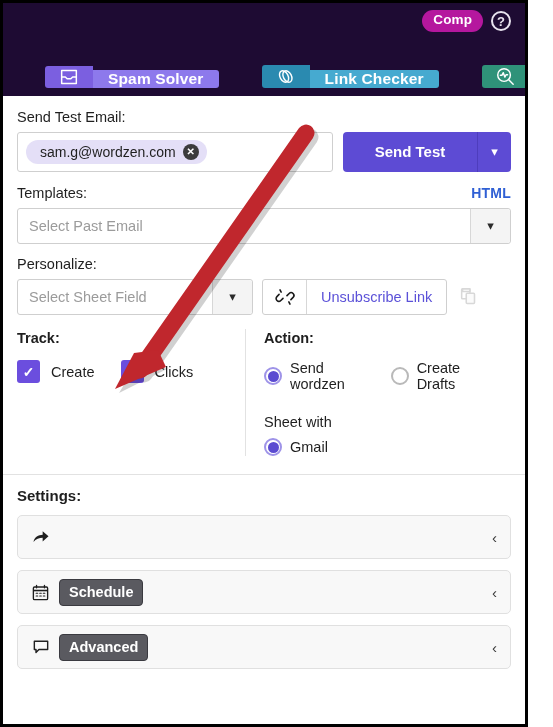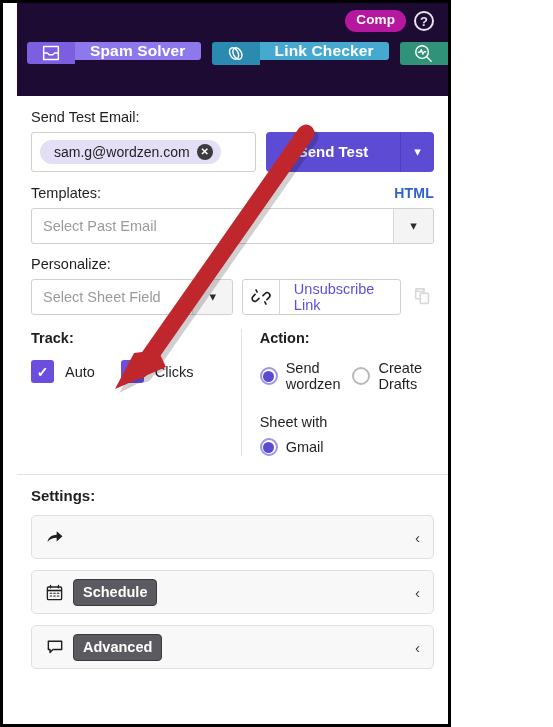--- a/index.html
+++ b/index.html
@@ -4,25 +4,24 @@
 <style>
   * { box-sizing: border-box; margin: 0; padding: 0; }
   html, body {
     width: 553px; height: 727px;
     background: #ffffff;
     font-family: "Liberation Sans", sans-serif;
     overflow: hidden;
   }
   #frame {
     position: relative;
-    width: 451px; height: 727px;
+    width: 528px; height: 727px;
     background: #ffffff;
     border: 3px solid #000000;
     overflow: hidden;
-    padding-left: 14px;
   }
 
   
   #toolbar {
     position: relative;
     background: #1e0b33;
     padding: 4px 10px 10px 10px;
     height: 93px;
   }
   #toolbar-top {
@@ -55,23 +54,24 @@
   }
 
   #tool-row {
     display: flex;
     align-items: center;
     gap: 11px;
     margin-top: 7px;
   }
   .tool-group {
     display: flex;
-    align-items: flex-start;
+    align-items: flex-end;
     height: 46px;
     border-radius: 14px;
+    margin-left: 32px;
   }
   .tool-ico {
     width: 48px;
     display: flex; align-items: center; justify-content: center;
     border-radius: 3px 0 0 3px;
   }
   .tool-lbl {
     display: flex; align-items: center; justify-content: center;
     color: #ffffff;
     font-size: 15.5px;
@@ -356,21 +356,21 @@
       </span>
     </div>
 
     <div id="mid-grid">
 
       <div id="track-col">
         <div class="field-label bold">Track:</div>
         <div style="display:flex; gap:26px;">
           <div class="chk-row">
             <span class="chk">✓</span>
-            <span class="chk-lbl">Auto</span>
+            <span class="chk-lbl">Create</span>
           </div>
           <div class="chk-row">
             <span class="chk">✓</span>
             <span class="chk-lbl">Clicks</span>
           </div>
         </div>
       </div>
 
       <div id="action-col">
         <div class="field-label bold">Action:</div>

